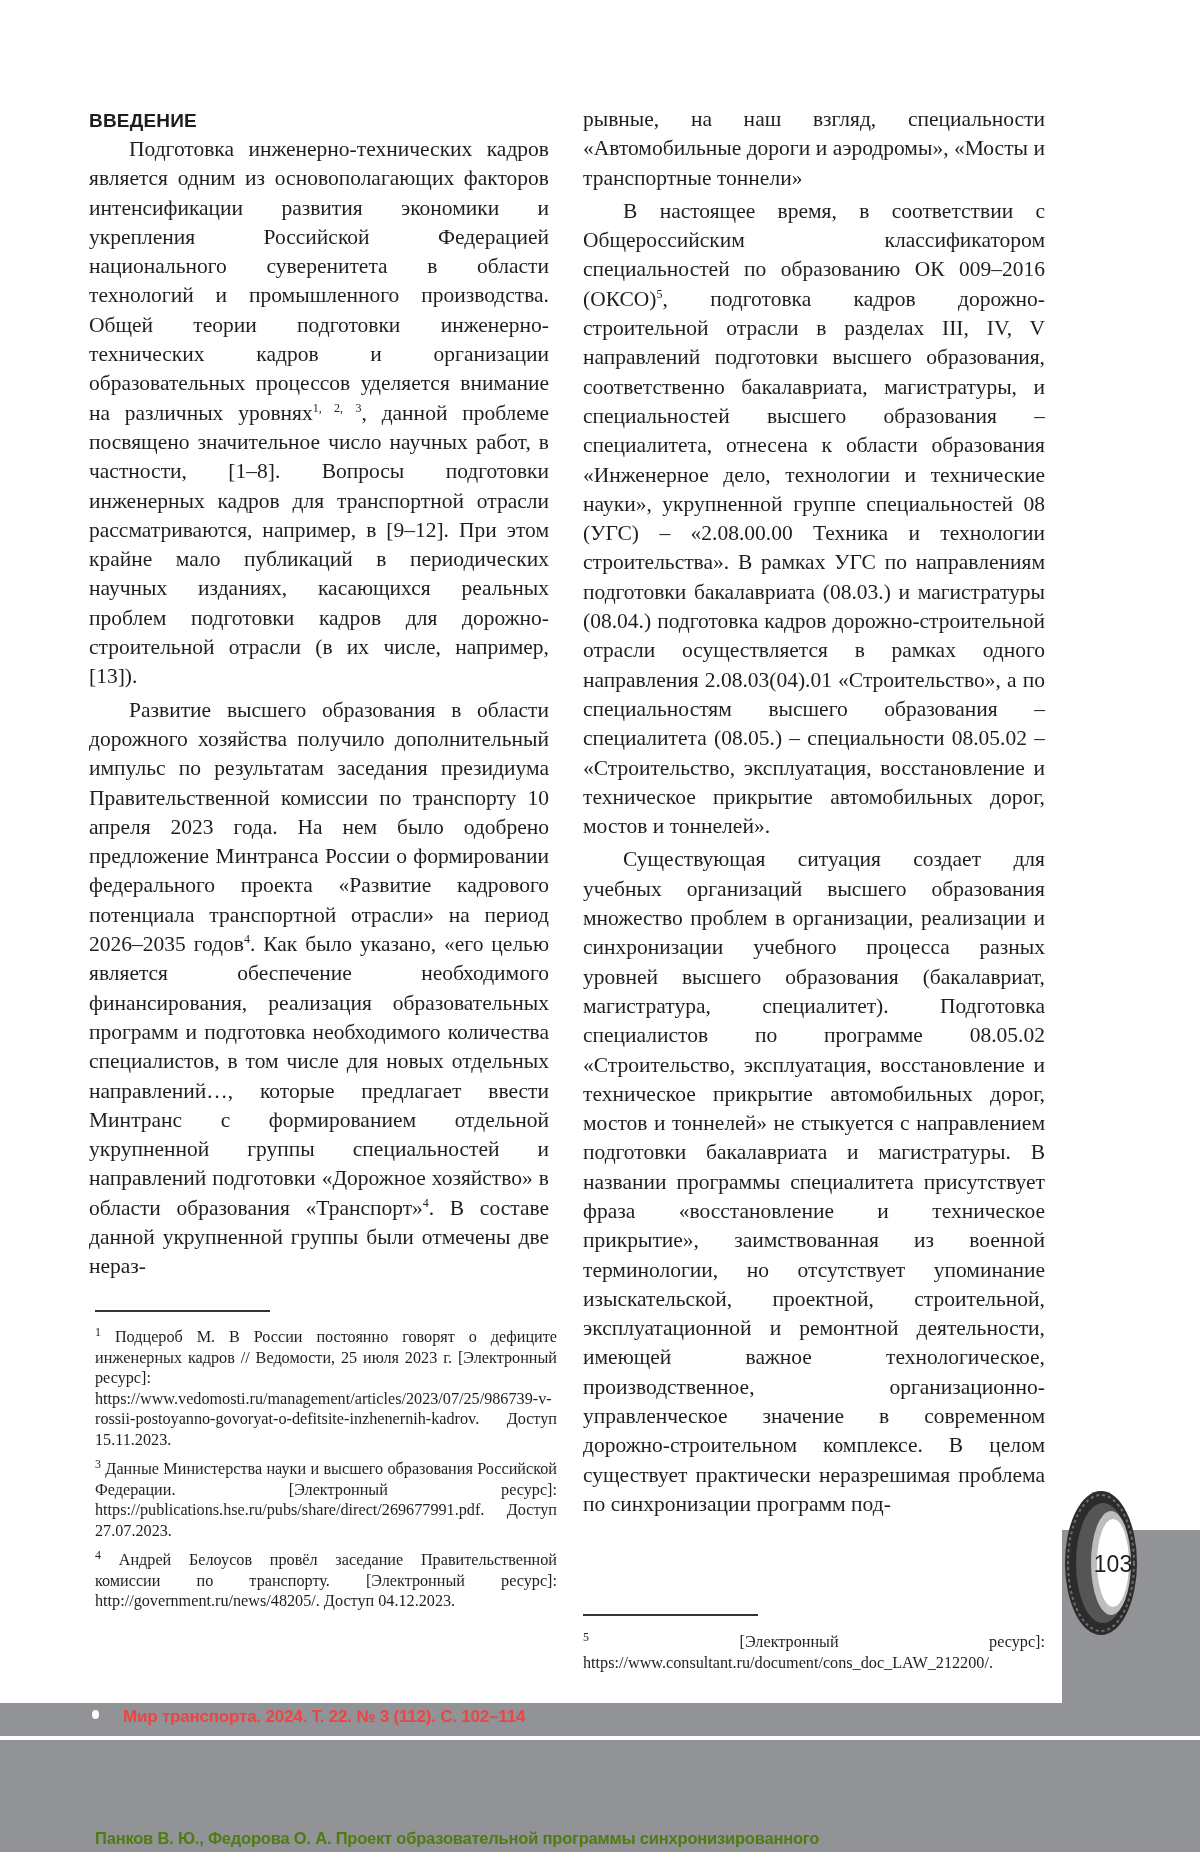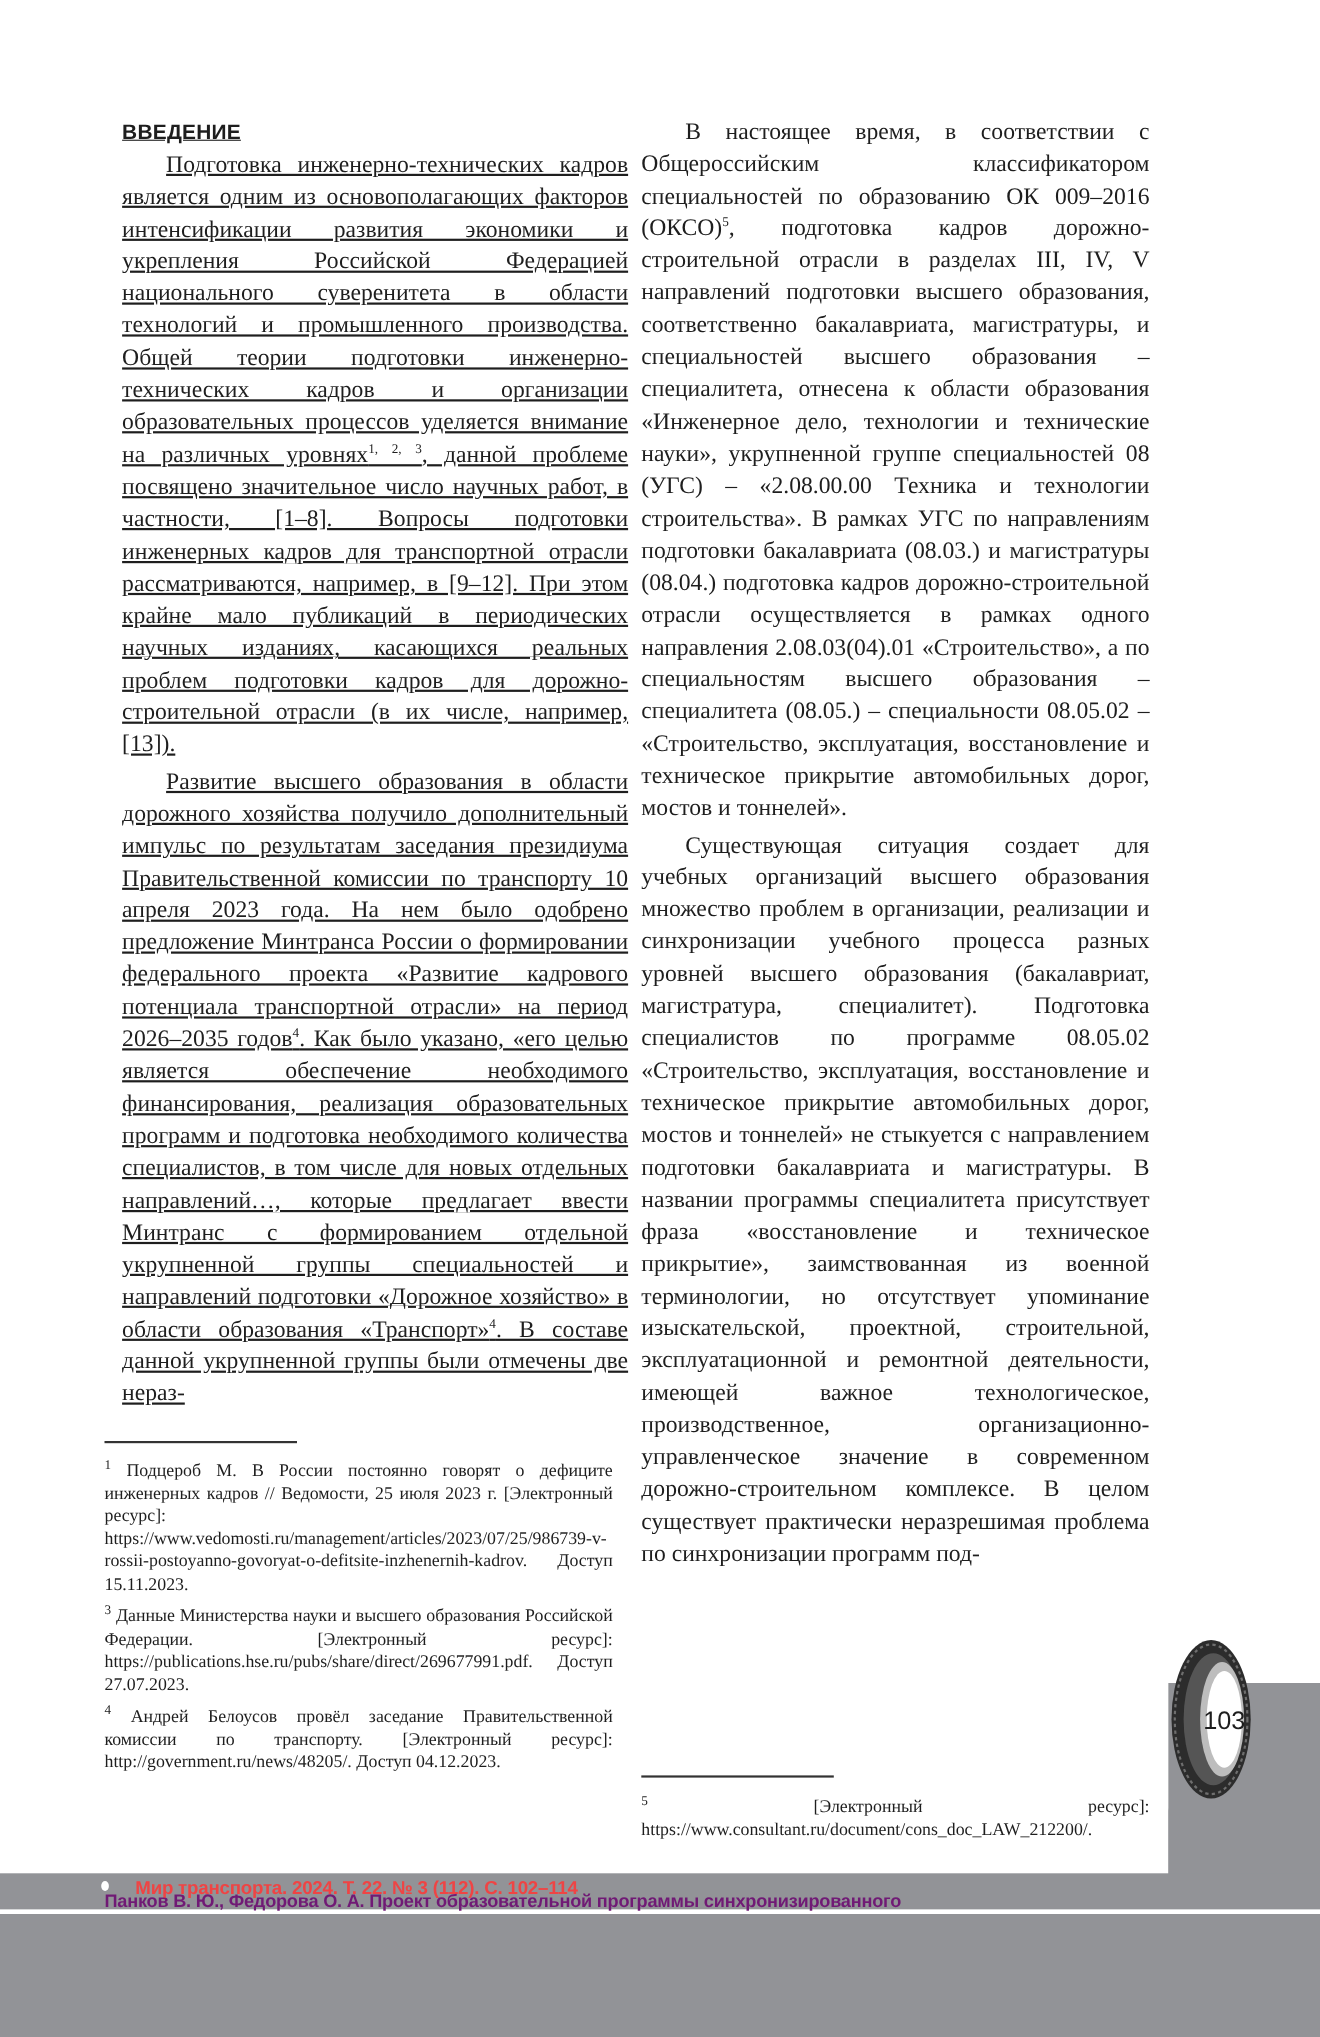--- a/index.html
+++ b/index.html
@@ -1,56 +1,59 @@
 <!DOCTYPE html>
 <html><head>
 <meta charset="utf-8">
 <style>
   html, body { margin:0; padding:0; }
   body { width:1200px; height:1852px; background:#ffffff; position:relative; overflow:hidden; font-family:"Liberation Serif", serif; color:#1e1e1e; }
   .gray-right { position:absolute; left:1062px; top:1530px; width:138px; height:175px; background:#929397; }
   .white-sheet { position:absolute; left:0; top:0; width:1062px; height:1703px; background:#ffffff; border-bottom-right-radius:60px; }
   .col { position:absolute; top:105px; font-size:21.5px; line-height:29.3px; text-align:justify; }
-  .col-left { left:111px; width:460px;text-decoration:underline; }
+  .col-left { left:89px; width:460px; }
   .col-right { left:583px; width:462px; top:105px; }
   .heading { font-family:"Liberation Sans", sans-serif; font-weight:bold; font-size:19px; line-height:24px; margin:4px 0 2px 0; letter-spacing:0.2px; }
   .para { margin:0; text-indent:40px; hyphens:manual; }
   .para.noindent { text-indent:0; }
   .para + .para { margin-top:4px; }
   sup { font-size:12px; line-height:0; vertical-align:super; }
   .fn-rule { position:absolute; height:2px; background:#333; width:175px; }
   .footnotes { position:absolute; font-size:16.2px; line-height:20.5px; text-align:justify; }
   .footnotes p { margin:0 0 9px 0; }
   .fn-left { left:95px; top:1327px; width:462px; }
   .fn-right { left:583px; top:1632px; width:462px; }
   .band-journal { position:absolute; left:0; top:1703px; width:1200px; height:33px; background:#929397; }
   .band-sep { position:absolute; left:0; top:1736px; width:1200px; height:4px; background:#ffffff; }
   .band-lower { position:absolute; left:0; top:1740px; width:1200px; height:112px; background:#929397; }
   .bullet { position:absolute; left:92px; top:1710px; width:7px; height:9px; border-radius:50%; background:#fff; }
   .journal-text { position:absolute; left:123px; top:1707px; font-family:"Liberation Sans", sans-serif; font-weight:bold; font-size:17px; color:#ef4444; letter-spacing:-0.2px; }
-  .citation { position:absolute; left:95px; top:1719px; width:900px; font-family:"Liberation Sans", sans-serif; font-weight:bold; font-size:16.5px; line-height:20px; color:#701a75; letter-spacing:-0.2px; }
+  .citation { position:absolute; left:95px; top:1828px; width:900px; font-family:"Liberation Sans", sans-serif; font-weight:bold; font-size:16.5px; line-height:20px; color:#4d7c0f; letter-spacing:-0.2px; }
   .tire { position:absolute; left:1063px; top:1488px; width:80px; height:150px; }
 </style>
 </head>
 <body>
 
 <div class="gray-right"></div>
 <div class="white-sheet"></div>
 
 <div class="col col-left">
   <div class="heading">ВВЕДЕНИЕ</div>
   <p class="para">
     <span>Подготовка инженерно-технических кадров является одним из основополагающих факторов интенсификации развития экономики и укрепления Российской Федерацией национального суверенитета в области технологий и промышленного производства. Общей теории подготовки инженерно-технических кадров и организации образовательных процессов уделяется внимание на различных уровнях</span><sup>1, 2, 3</sup><span>, данной проблеме посвящено значительное число научных работ, в частности, [1–8]. Вопросы подготовки инженерных кадров для транспортной отрасли рассматриваются, например, в [9–12]. При этом крайне мало публикаций в периодических научных изданиях, касающихся реальных проблем подготовки кадров для дорожно-строительной отрасли (в их числе, например, [13]).</span>
   </p>
   <p class="para">
     <span>Развитие высшего образования в области дорожного хозяйства получило дополнительный импульс по результатам заседания президиума Правительственной комиссии по транспорту 10 апреля 2023 года. На нем было одобрено предложение Минтранса России о формировании федерального проекта «Развитие кадрового потенциала транспортной отрасли» на период 2026–2035 годов</span><sup>4</sup><span>. Как было указано, «его целью является обеспечение необходимого финансирования, реализация образовательных программ и подготовка необходимого количества специалистов, в том числе для новых отдельных направлений…, которые предлагает ввести Минтранс с формированием отдельной укрупненной группы специальностей и направлений подготовки «Дорожное хозяйство» в области образования «Транспорт»</span><sup>4</sup><span>. В составе данной укрупненной группы были отмечены две нераз-</span>
   </p>
 </div>
 
 <div class="col col-right">
+  <p class="para noindent">
+    <span>рывные, на наш взгляд, специальности «Автомобильные дороги и аэродромы», «Мосты и транспортные тоннели»</span>
+  </p>
   <p class="para">
     <span>В настоящее время, в соответствии с Общероссийским классификатором специальностей по образованию ОК 009–2016 (ОКСО)</span><sup>5</sup><span>, подготовка кадров дорожно-строительной отрасли в разделах III, IV, V направлений подготовки высшего образования, соответственно бакалавриата, магистратуры, и специальностей высшего образования – специалитета, отнесена к области образования «Инженерное дело, технологии и технические науки», укрупненной группе специальностей 08 (УГС) – «2.08.00.00 Техника и технологии строительства». В рамках УГС по направлениям подготовки бакалавриата (08.03.) и магистратуры (08.04.) подготовка кадров дорожно-строительной отрасли осуществляется в рамках одного направления 2.08.03(04).01 «Строительство», а по специальностям высшего образования – специалитета (08.05.) – специальности 08.05.02 – «Строительство, эксплуатация, восстановление и техническое прикрытие автомобильных дорог, мостов и тоннелей».</span>
   </p>
   <p class="para">
     <span>Существующая ситуация создает для учебных организаций высшего образования множество проблем в организации, реализации и синхронизации учебного процесса разных уровней высшего образования (бакалавриат, магистратура, специалитет). Подготовка специалистов по программе 08.05.02 «Строительство, эксплуатация, восстановление и техническое прикрытие автомобильных дорог, мостов и тоннелей» не стыкуется с направлением подготовки бакалавриата и магистратуры. В названии программы специалитета присутствует фраза «восстановление и техническое прикрытие», заимствованная из военной терминологии, но отсутствует упоминание изыскательской, проектной, строительной, эксплуатационной и ремонтной деятельности, имеющей важное технологическое, производственное, организационно-управленческое значение в современном дорожно-строительном комплексе. В целом существует практически неразрешимая проблема по синхронизации программ под-</span>
   </p>
 </div>
 
 <div class="fn-rule" style="left:95px; top:1310px;"></div>
 <div class="footnotes fn-left">

